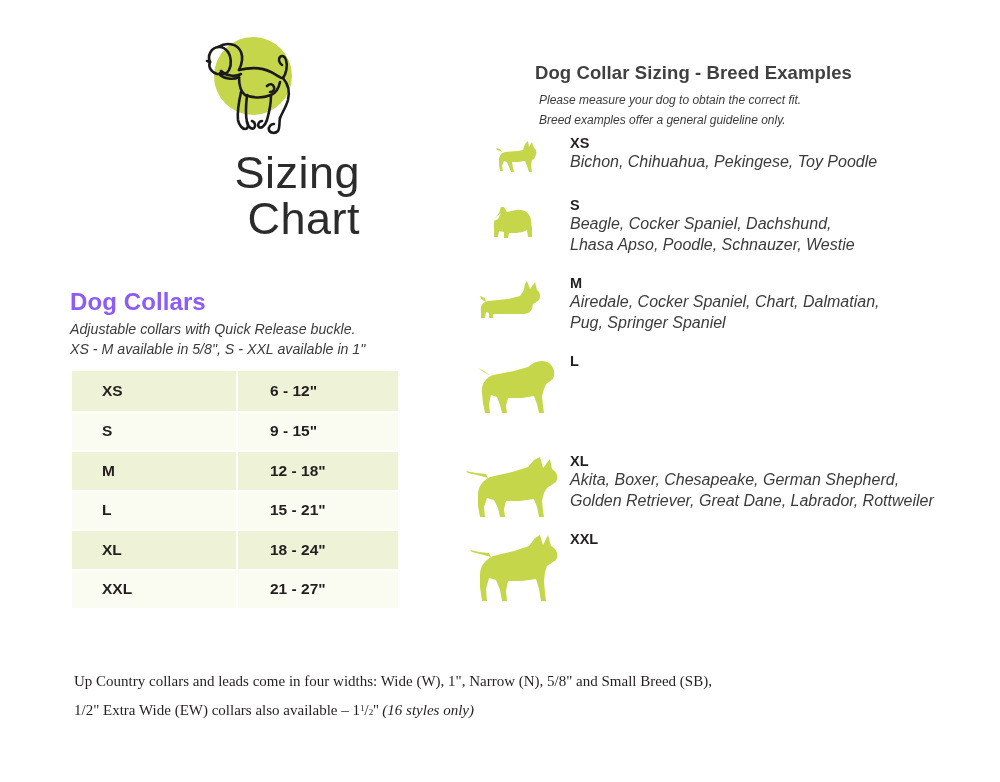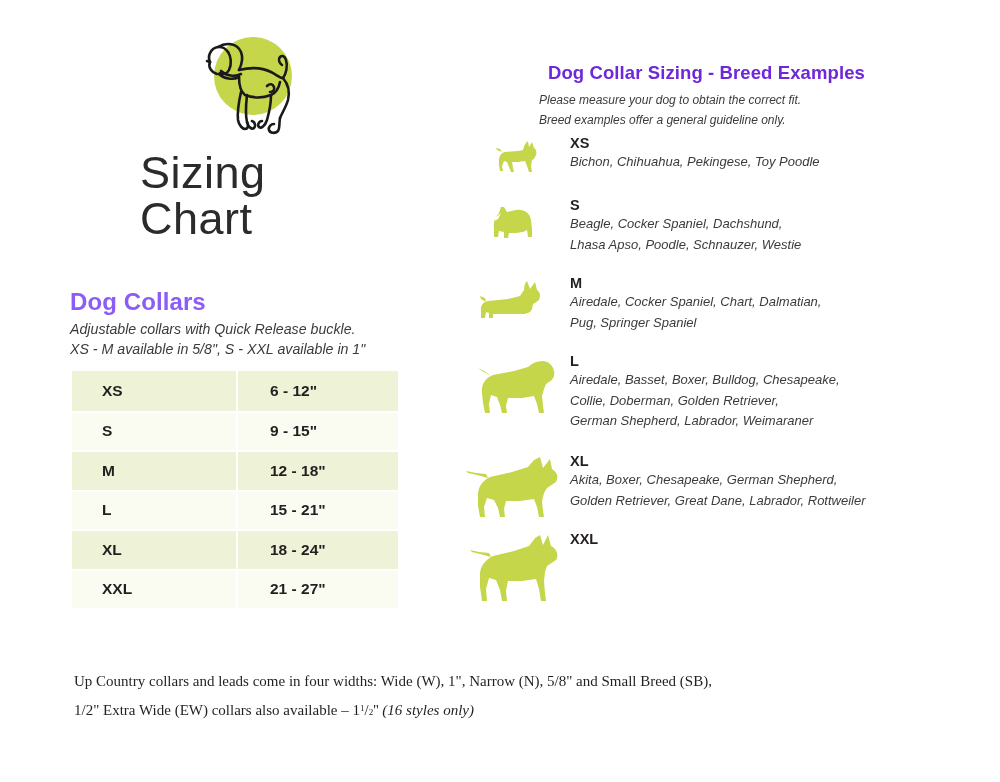--- a/index.html
+++ b/index.html
@@ -41,21 +41,21 @@
   }
   .logo-mark svg { position: absolute; left: 0; top: 0; }
 
   .logo-text {
     font-family: "Liberation Sans", sans-serif;
     font-weight: 300;
     font-size: 45px;
     line-height: 46px;
     letter-spacing: 0.5px;
     color: #2b2b2b;
-    text-align: left;
+    text-align: right;
   }
 
   .collars-title {
     position: absolute;
     left: 70px;
     top: 288px;
     font-size: 24px;
     font-weight: bold;
     letter-spacing: 0.1px;
     color: #8b5cf6;
@@ -98,26 +98,26 @@
   
   .right-col {
     position: absolute;
     left: 460px;
     top: 0;
     width: 540px;
   }
 
   .breed-title {
     position: absolute;
-    left: 88px;
+    left: 75px;
     top: 62px;
     font-size: 18.5px;
     font-weight: bold;
     letter-spacing: 0.1px;
-    color: #6d28d9;
+    color: #404040;
     white-space: nowrap;
   }
   .breed-sub {
     position: absolute;
     left: 79px;
     top: 91px;
     font-size: 12px;
     line-height: 19.5px;
     font-style: italic;
     color: #3b3b3b;
@@ -149,21 +149,21 @@
     flex: 1 1 auto;
     padding-left: 0;
   }
   .breed-size {
     font-size: 14.5px;
     font-weight: bold;
     line-height: 18px;
     color: #231f20;
   }
   .breed-breeds {
-    font-size: 13px;
+    font-size: 16px;
     line-height: 20.5px;
     font-style: italic;
     color: #3b3b3b;
     white-space: pre-line;
   }
 
   
   .row-xs  { height: 62px; }
   .row-s   { height: 78px; }
   .row-m   { height: 78px; }
@@ -321,23 +321,20 @@
           </div>
         </div>
         <div class="breed-row row-l">
           <div class="breed-icon">
             <svg width="88" height="62" viewBox="0 0 88 62" style="left:10px; top:4px;" xmlns="http://www.w3.org/2000/svg">
               <path d="M72 5 C78 5 83 9 84 15 C85 20 83 24 79 26 L76 28 L74 33 L72 40 L73 50 L74 57 L69 57 L67 48 L64 40 L52 42 L38 42 L36 50 L37 57 L32 57 L30 49 L27 41 L21 39 L19 48 L20 57 L15 57 L13 47 L12 37 C11 29 15 22 23 19 L44 15 L58 11 C62 7 67 5 72 5 Z M21 20 L12 15 L8 12 L14 15 Z" fill="#c6d64a"></path>
             </svg>
           </div>
           <div class="breed-info">
             <div class="breed-size">L</div>
-            <div class="breed-breeds">Airedale, Basset, Boxer, Bulldog, Chesapeake,
-Collie, Doberman, Golden Retriever,
-German Shepherd, Labrador, Weimaraner</div>
           </div>
         </div>
         <div class="breed-row row-xl">
           <div class="breed-icon">
             <svg width="98" height="64" viewBox="0 0 98 64" style="left:4px; top:3px;" xmlns="http://www.w3.org/2000/svg">
               <path d="M76 2 L79 13 L86 4 L88 14 C93 17 95 22 92 27 L86 31 L83 33 L80 38 L78 46 L79 56 L80 62 L75 62 L73 52 L70 44 L56 46 L42 46 L40 54 L41 62 L36 62 L34 53 L30 45 L23 43 L20 52 L21 62 L16 62 L14 51 L14 40 C14 32 18 26 26 22 L48 17 L64 12 L70 5 Z M24 23 L13 20 L4 18 L2 16 L12 18 L22 19 Z" fill="#c6d64a"></path>
             </svg>
           </div>
           <div class="breed-info">
             <div class="breed-size">XL</div>

